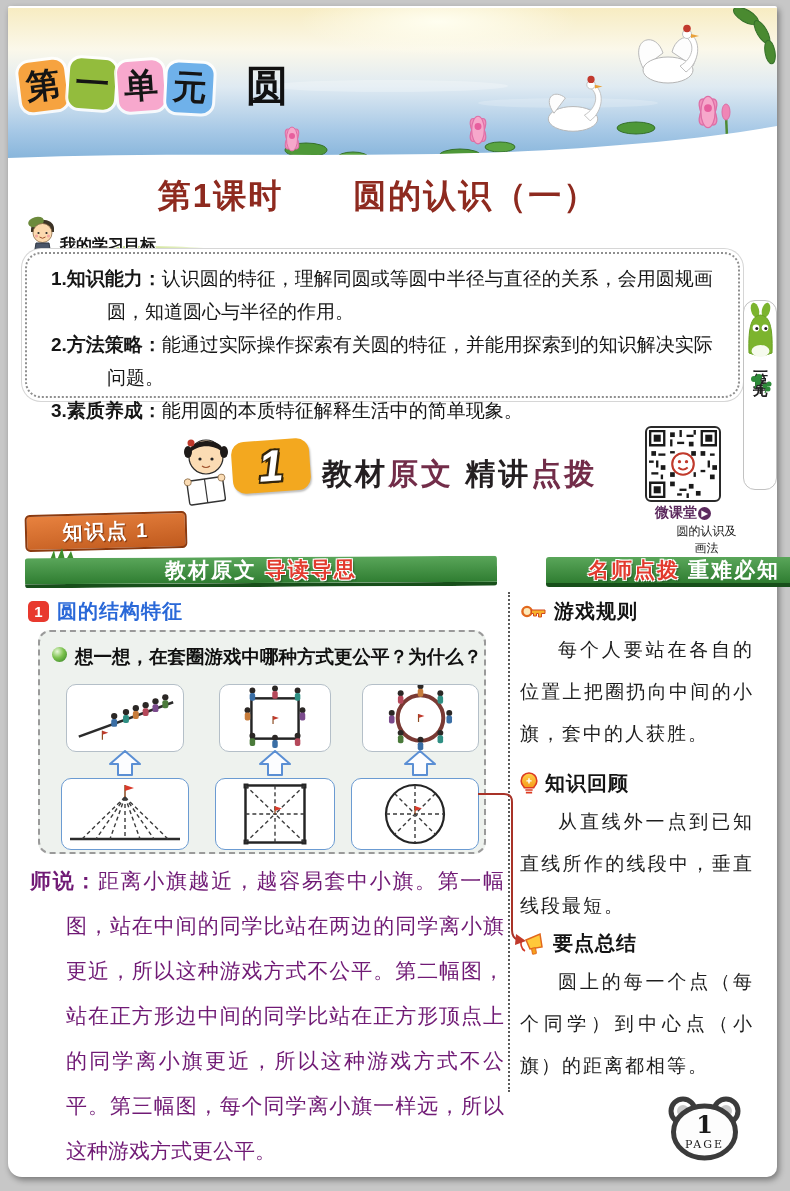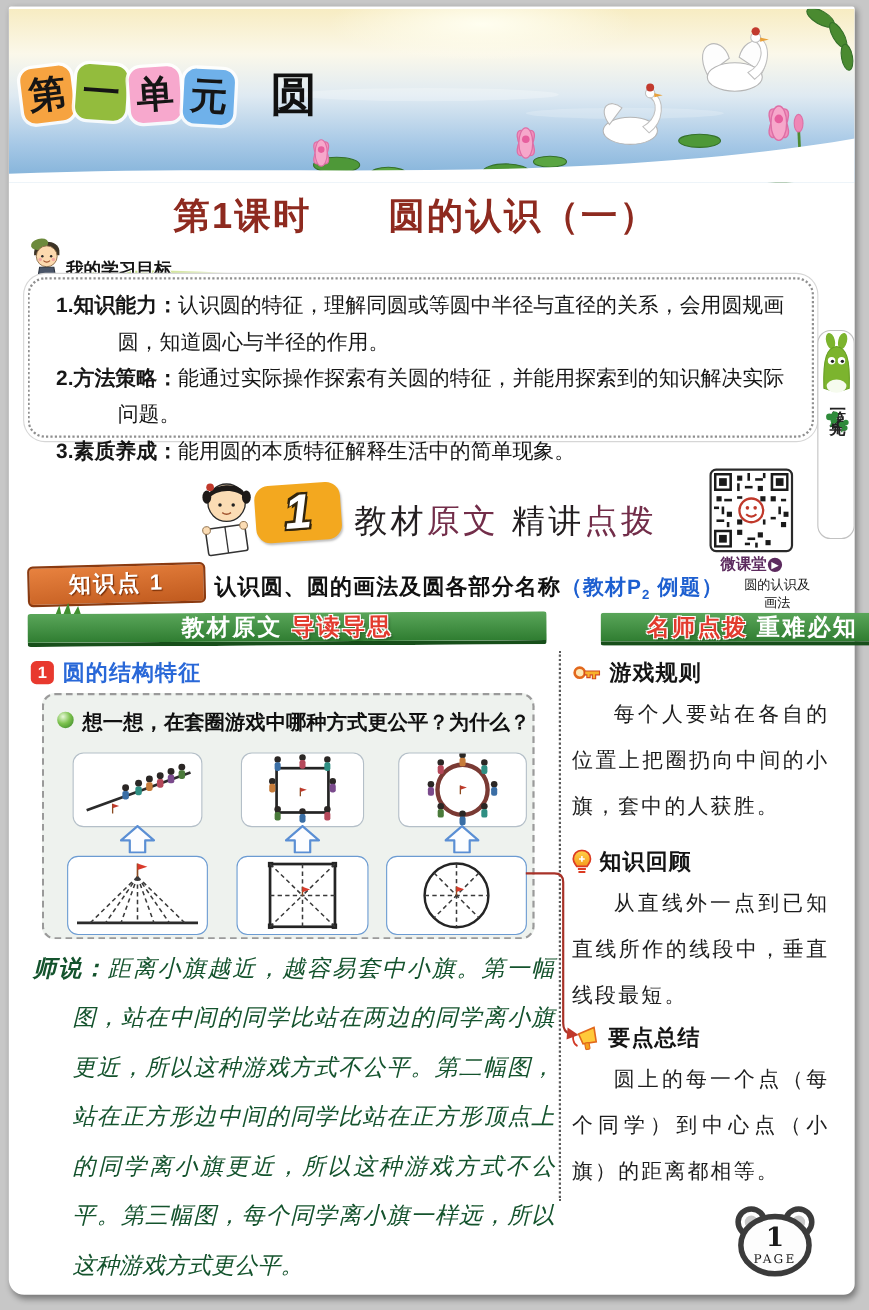--- a/index.html
+++ b/index.html
@@ -41,21 +41,21 @@
               border:1px solid #c2c2c2; border-radius:12px; display:flex; flex-direction:column; align-items:center; }
   .side-tab-label { writing-mode:vertical-rl; font-size:15px; font-weight:bold; color:#222; letter-spacing:3px; margin-top:2px; }
   .side-tab svg { flex:none; }
 
   
   .mascot { position:absolute; left:167px; top:424px; }
   .num-lozenge { position:absolute; left:224px; top:434px; width:78px; height:52px; background:#f3a81f; border-radius:13px;
                  transform:rotate(-4deg); display:flex; align-items:center; justify-content:center; box-shadow:1px 2px 2px rgba(0,0,0,.25); }
   .num-lozenge span { font-size:44px; font-weight:bold; font-style:italic; color:#fff;
                       text-shadow:-2px -2px 0 #33250c,2px -2px 0 #33250c,-2px 2px 0 #33250c,2px 2px 0 #33250c; }
-  .section-title { position:absolute; left:314px; top:448px; font-size:30px; font-weight:normal; letter-spacing:3px; white-space:nowrap; }
+  .section-title { position:absolute; left:314px; top:448px; font-size:30px; font-weight:bold; letter-spacing:3px; white-space:nowrap; }
   .st-dark { color:#241f21; } .st-maroon { color:#722d49; }
 
   .qr-block { position:absolute; left:620px; top:420px; width:110px; text-align:center; }
   .qr-frame { width:76px; height:76px; margin:0 auto; border:2px solid #2a2a2a; border-radius:6px; background:#fff; padding:2px; }
   .qr-label { margin-top:2px; font-size:14px; font-weight:bold; color:#5c2a5e; }
   .qr-label .play { display:inline-flex; align-items:center; justify-content:center; width:13px; height:13px; border-radius:50%;
                     background:#5c2a5e; color:#fff; font-size:8px; vertical-align:1px; margin-left:1px; }
   .qr-caption { font-size:12px; color:#171717; margin-top:1px;padding-left:47px; }
 
   
@@ -92,21 +92,21 @@
               font-family:"Liberation Serif", serif; font-size:18.5px; font-weight:600; color:#101010; }
   .q-ball { flex:none; width:15px; height:15px; border-radius:50%; margin:3px 8px 0 0;
             background:radial-gradient(circle at 35% 30%, #e8f8d8, #7cc24e 45%, #2f7d22); }
   .panel { position:absolute; background:#fff; border-radius:10px; }
   .panel.people { border:1.5px solid #b4bfc8; }
   .panel.diagram { border:1.5px solid #6b9bd2; }
   .panel svg { display:block; width:100%; height:100%; }
   .up-arrow { position:absolute; width:32px; height:26px; }
 
   .teacher { position:absolute; left:22px; top:852px; width:474px; font-family:"Liberation Serif", serif;
-             font-size:21px; line-height:45px; color:#14532d; text-align:justify; padding-left:36px; text-indent:-36px;font-style:italic; }
+             font-size:21px; line-height:45px; color:#701a75; text-align:justify; padding-left:36px; text-indent:-36px; }
   .teacher-label { font-family:"Liberation Sans", sans-serif; font-weight:bold; }
 
   
   .note { position:absolute; left:512px; width:234px; }
   .note-head { display:flex; align-items:center; margin-bottom:4px; }
   .note-head svg { flex:none; margin-right:7px; }
   .note-title { font-size:20px; font-weight:bold; color:#141414; letter-spacing:1px; }
   .note-text { font-family:"Liberation Serif", serif; font-size:19px; line-height:42px; letter-spacing:2px;
                color:#1d1d1d; text-indent:2em; text-align:justify; }
   .note1 { top:592px; } .note2 { top:764px; } .note3 { top:924px; }
@@ -325,21 +325,20 @@
       </svg>
     </div>
     <div class="qr-label"><span>微课堂</span><span class="play">▶</span></div>
     <div class="qr-caption">圆的认识及画法</div>
   </div>
 
   <div class="kp-sign">知识点 1</div>
   <svg class="kp-grass" width="30" height="12" viewBox="0 0 30 12">
     <path d="M2,12 L6,2 L8,12 M9,12 L14,0 L17,12 M18,12 L23,3 L26,12" fill="#3f8f2e"></path>
   </svg>
-  <div class="kp-title"><span>认识圆、圆的画法及圆各部分名称</span><span class="kp-ref"><span>（教材P</span><sub>2</sub><span> 例题）</span></span></div>
 
   <div class="col-banner left">
     <span class="bn-white">教材原文</span>
     <span class="bn-red">导读导思</span>
   </div>
   <div class="col-banner right">
     <span class="bn-red">名师点拨</span>
     <span class="bn-white">重难必知</span>
   </div>
   <div class="divider"></div>

